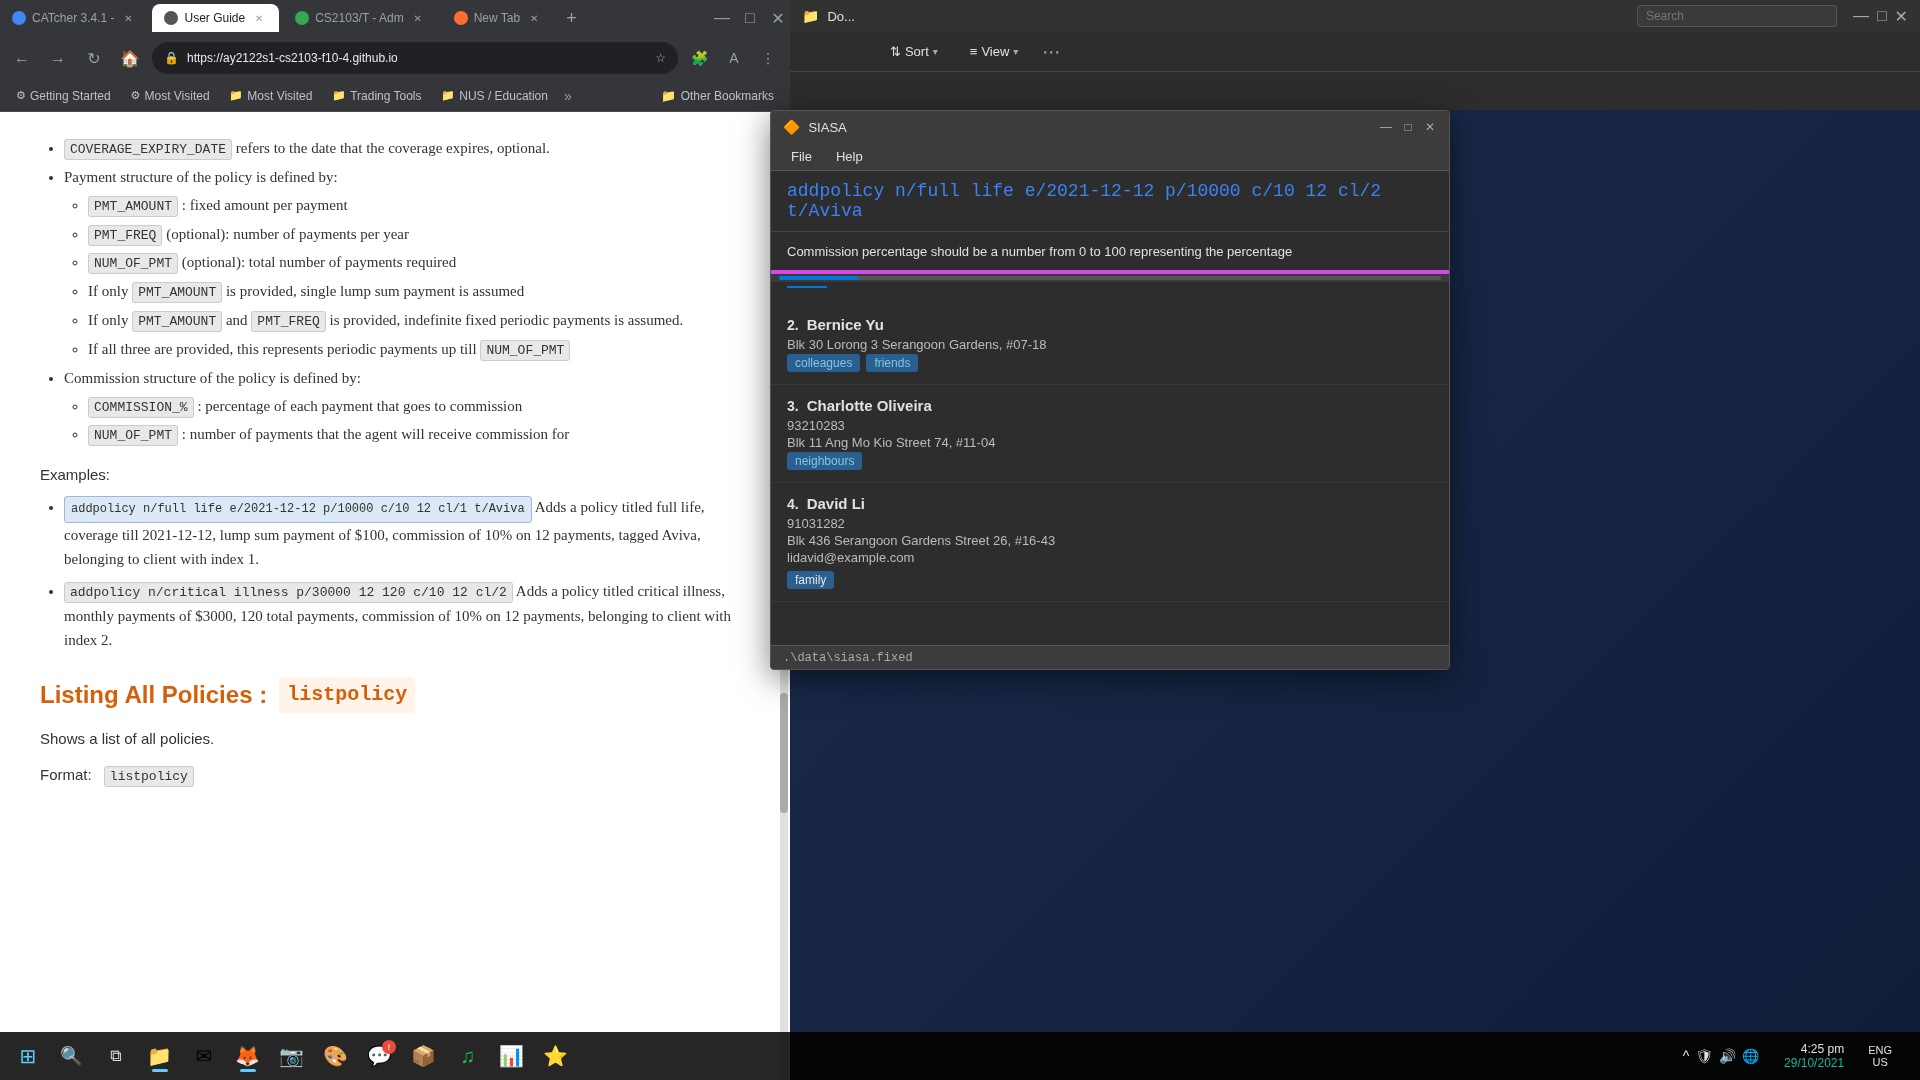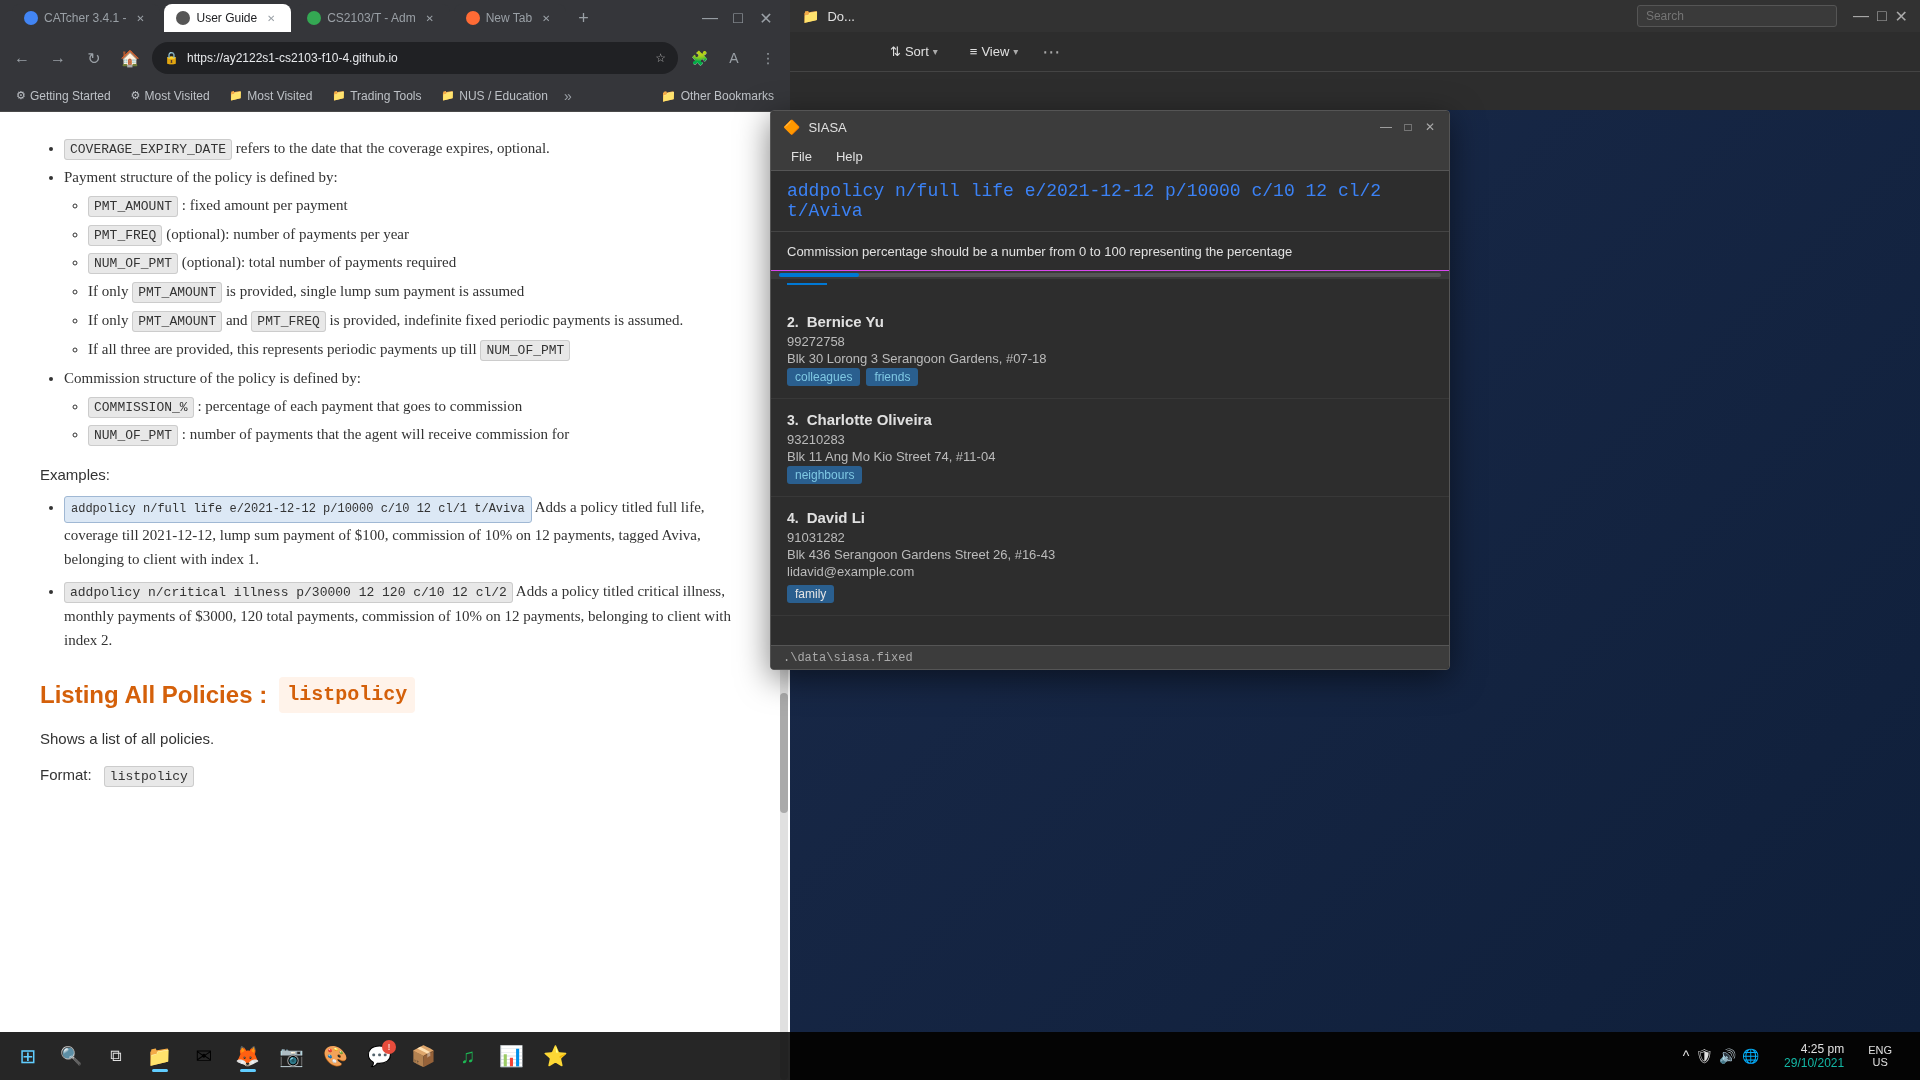--- a/index.html
+++ b/index.html
@@ -1,20 +1,20 @@
 <!DOCTYPE html>
 <html><head>
   <meta charset="utf-8">
   <style>
     * { margin: 0; padding: 0; box-sizing: border-box; }
     body { width: 1920px; height: 1080px; overflow: hidden; font-family: 'Segoe UI', Arial, sans-serif; background: #1e1e1e; display: flex; flex-direction: column; }
 
     
     .browser-window { width: 790px; height: 1080px; background: #202124; display: flex; flex-direction: column; position: absolute; left: 0; top: 0; }
-    .title-bar { background: #35363a; display: flex; align-items: center; height: 36px; padding: 0 12px; gap: 4px; }
+    .title-bar { background: #35363a; display: flex; align-items: center; height: 36px; padding: 0 0; gap: 4px; }
     .tab { display: flex; align-items: center; height: 28px; padding: 0 12px; border-radius: 8px 8px 0 0; font-size: 12px; gap: 6px; cursor: pointer; }
     .tab.active { background: #ffffff; color: #202124; }
     .tab.inactive { background: #35363a; color: #9aa0a6; }
     .tab-icon { width: 14px; height: 14px; border-radius: 50%; display: inline-block; }
     .tab-close { width: 16px; height: 16px; border-radius: 50%; display: flex; align-items: center; justify-content: center; font-size: 10px; color: #9aa0a6; cursor: pointer; }
     .new-tab-btn { background: none; border: none; color: #9aa0a6; font-size: 18px; cursor: pointer; padding: 0 8px; }
     .window-controls { margin-left: auto; display: flex; gap: 4px; }
 
     .nav-bar { background: #35363a; display: flex; align-items: center; height: 44px; padding: 4px 8px; gap: 8px; }
     .nav-btn { background: none; border: none; color: #9aa0a6; font-size: 16px; cursor: pointer; width: 28px; height: 28px; border-radius: 50%; display: flex; align-items: center; justify-content: center; }
@@ -50,21 +50,21 @@
     .siasa-title { color: #e0e0e0; font-size: 13px; font-weight: 500; flex: 1; }
     .siasa-win-btns { display: flex; gap: 8px; }
     .siasa-win-btn { width: 14px; height: 14px; background: none; border: none; color: #aaa; cursor: pointer; font-size: 12px; display: flex; align-items: center; justify-content: center; }
 
     .siasa-menubar { background: #3c3c3c; height: 28px; display: flex; align-items: center; padding: 0 8px; border-bottom: 1px solid #555; }
     .siasa-menu-item { color: #e0e0e0; font-size: 13px; padding: 4px 12px; cursor: pointer; border-radius: 3px; }
 
     .siasa-command { background: #2d2d2d; padding: 10px 16px; border-bottom: 1px solid #444; }
     .siasa-command-text { color: #3b82f6; font-family: 'Courier New', monospace; font-size: 18px; }
 
-    .siasa-output { background: #2d2d2d; padding: 10px 16px; border-bottom: 1px solid #d946ef; }
+    .siasa-output { background: #2d2d2d; padding: 10px 16px; border-bottom: 4px solid #d946ef; }
     .siasa-output-text { color: #e0e0e0; font-size: 13px; font-family: 'Segoe UI', Arial, sans-serif; }
 
     .siasa-scrollbar-area { height: 8px; background: #3a3a3a; margin: 0; display: flex; align-items: center; padding: 2px 8px; }
     .siasa-scrollbar-track { flex: 1; height: 4px; background: #555; border-radius: 2px; }
     .siasa-scrollbar-thumb { width: 80px; height: 4px; background: #0078d4; border-radius: 2px; }
 
     .siasa-list { flex: 1; overflow-y: auto; padding: 8px 0; background: #2d2d2d; }
     .siasa-separator { height: 2px; background: #0078d4; width: 40px; margin: 4px 16px 8px; }
 
     .contact-card { padding: 12px 16px 12px 16px; border-bottom: 1px solid #383838; cursor: pointer; }
@@ -299,21 +299,20 @@
 
   <div class="siasa-separator"></div>
 
   <div class="siasa-list">
 
     <div class="contact-card">
       <div class="contact-header">
         <span class="contact-number">2.</span>
         <span class="contact-name">Bernice Yu</span>
       </div>
-      <div class="contact-phone">99272758</div>
       <div class="contact-address">Blk 30 Lorong 3 Serangoon Gardens, #07-18</div>
       <div class="contact-tags">
         <span class="tag tag-colleagues">colleagues</span>
         <span class="tag tag-friends">friends</span>
       </div>
     </div>
 
     <div class="contact-card">
       <div class="contact-header">
         <span class="contact-number">3.</span>

